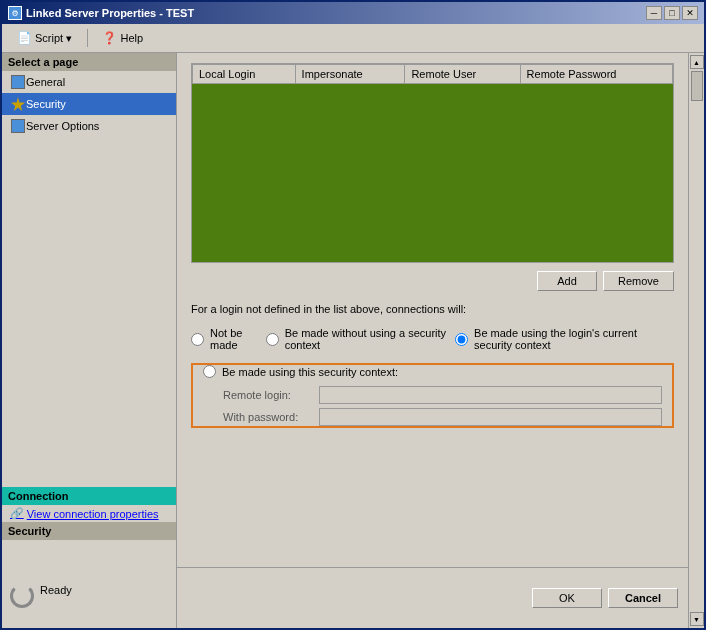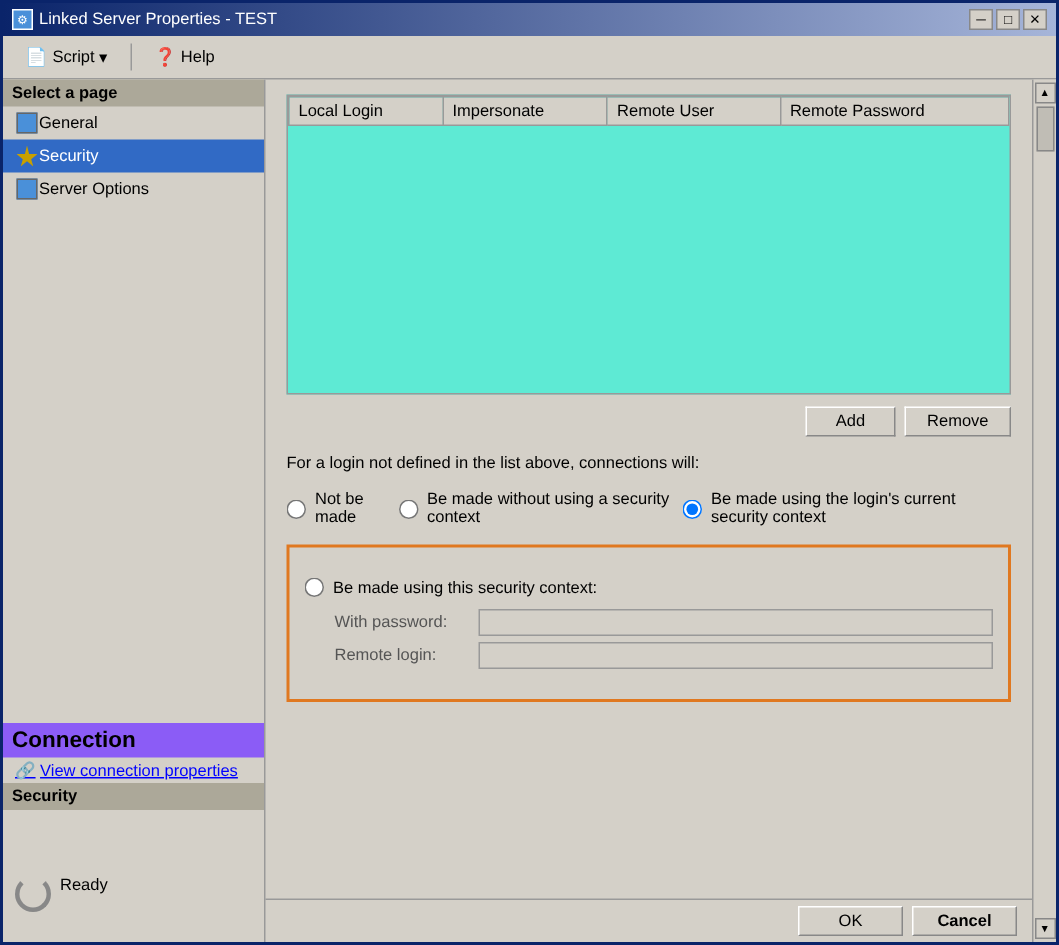--- a/index.html
+++ b/index.html
@@ -37,21 +37,21 @@
       background: #4a90d9;
       border: 1px solid #fff;
       display: flex;
       align-items: center;
       justify-content: center;
       font-size: 8px;
       color: white;
     }
     .title-text {
       font-size: 11px;
-      font-weight: normal;
+      font-weight: bold;
     }
     .title-buttons {
       display: flex;
       gap: 2px;
     }
     .title-btn {
       width: 16px;
       height: 14px;
       background: #d4d0c8;
       border: 1px solid #888;
@@ -142,24 +142,24 @@
     .icon-server-options {
       width: 14px;
       height: 14px;
       background: #4a90d9;
       border: 1px solid #666;
     }
     .sidebar-bottom {
       margin-top: auto;
     }
     .connection-section {
-      background: #8b5cf6;
+      background: #14b8a6;
       padding: 3px 6px;
       font-weight: bold;
-      font-size: 15px;
+      font-size: 11px;
     }
     .connection-info {
       padding: 6px 8px;
       font-size: 11px;
     }
     .connection-info .label {
       color: #555;
     }
     .connection-link {
       display: flex;
@@ -196,21 +196,21 @@
       display: flex;
       flex-direction: column;
       gap: 8px;
     }
     .section-label {
       font-size: 11px;
       margin-bottom: 4px;
     }
     .mapping-table-container {
       border: 1px solid #999;
-      background: #5eead4;
+      background: #4d7c0f;
       height: 200px;
       overflow: hidden;
     }
     .mapping-table {
       width: 100%;
       border-collapse: collapse;
       font-size: 11px;
     }
     .mapping-table th {
       background: #d4d0c8;
@@ -248,21 +248,21 @@
       display: flex;
       align-items: center;
       gap: 6px;
       font-size: 11px;
     }
     .radio-item input[type="radio"] {
       margin: 0;
     }
     .security-context-box {
       border: 2px solid #e07820;
-      padding: 20px 10px;
+      padding: 0 10px;
       margin-top: 4px;
     }
     .security-context-radio {
       display: flex;
       align-items: center;
       gap: 6px;
       font-size: 11px;
       margin-bottom: 8px;
     }
     .security-fields {
@@ -286,21 +286,21 @@
       height: 18px;
       border: 1px solid #999;
       background: #d4d0c8;
       font-size: 11px;
       padding: 0 2px;
     }
     .bottom-buttons {
       display: flex;
       justify-content: flex-end;
       gap: 6px;
-      padding: 4px 10px;
+      padding: 20px 10px;
       border-top: 1px solid #999;
     }
     .scrollbar-right {
       width: 16px;
       background: #d4d0c8;
       border-left: 1px solid #999;
       display: flex;
       flex-direction: column;
       align-items: center;
       padding: 2px 0;
@@ -435,26 +435,26 @@
             </label>
           </div>
 
           <div class="security-context-box">
             <label class="security-context-radio">
               <input type="radio" name="connection_type" style="">
               <span>Be made using this security context:</span>
             </label>
             <div class="security-fields">
               <div class="field-row">
+                <span class="field-label">Remote login:</span>
+                <input class="field-input" type="text" value="" style="">
+              </div>
+              <div class="field-row">
                 <span class="field-label">With password:</span>
                 <input class="field-input" type="password" value="" style="">
-              </div>
-              <div class="field-row">
-                <span class="field-label">Remote login:</span>
-                <input class="field-input" type="text" value="" style="">
               </div>
             </div>
           </div>
         </div>
 
         <div class="bottom-buttons">
           <button class="btn" style="min-width:70px;">OK</button>
           <button class="btn" style="min-width:70px;font-weight:bold;">Cancel</button>
         </div>
       </div>

